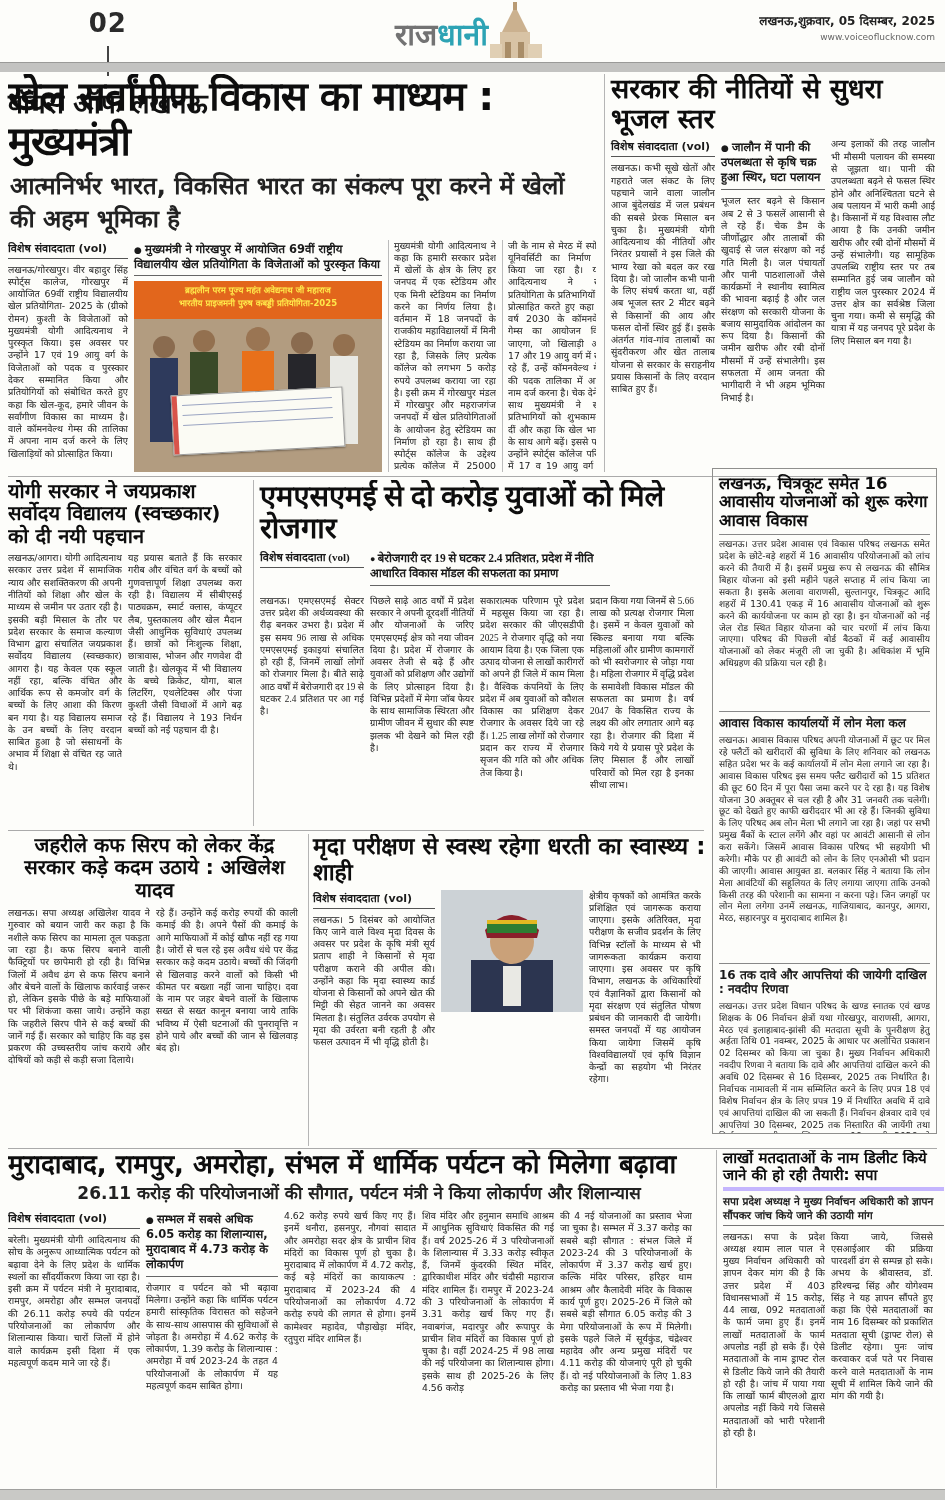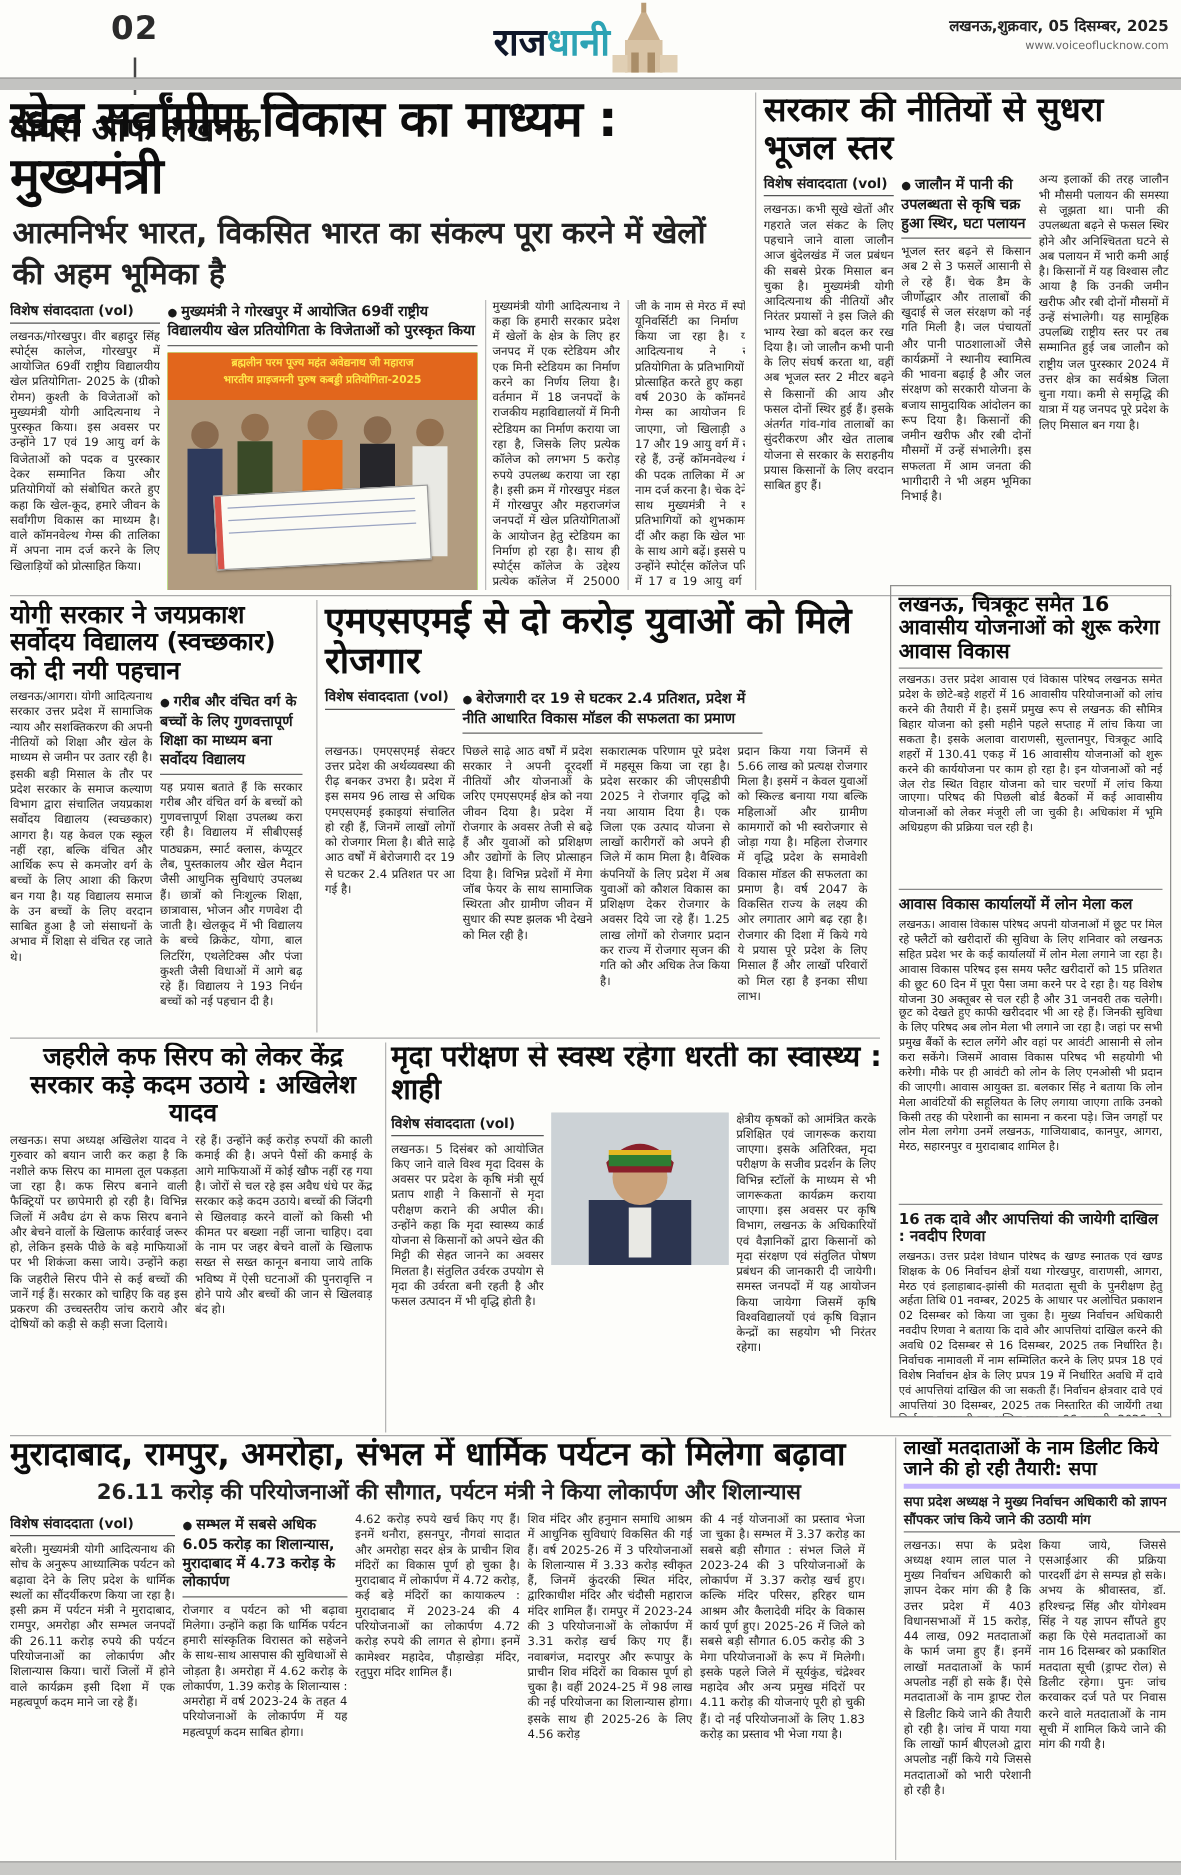--- a/index.html
+++ b/index.html
@@ -7,59 +7,59 @@
         font-family:"DejaVu Sans","Liberation Sans",sans-serif;overflow:hidden;}
   
   #masthead{position:absolute;left:0;top:0;width:945px;height:62px;}
   .mh-left{position:absolute;left:8px;top:8px;display:flex;align-items:center;gap:8px;flex-direction:column;}
   .page-no{font-size:26px;font-weight:700;color:#2b2b2b;letter-spacing:1px;}
   .mh-bar{width:2px;height:30px;background:#444;}
   .paper-name{font-size:27px;font-weight:700;color:#111;}
   .mh-center{position:absolute;left:395px;top:2px;width:180px;height:58px;}
   .logo-art{position:absolute;left:85px;top:0;}
   .logo-text{position:absolute;left:0px;top:18px;font-size:30px;font-weight:700;line-height:1;}
-  .logo-raj{color:#0f172a;}
+  .logo-raj{color:#737373;}
   .logo-dhani{color:#2da3b4;}
   .mh-right{position:absolute;right:10px;top:12px;text-align:right;}
   .mh-date{font-size:12px;font-weight:700;color:#222;}
   .mh-url{font-size:9px;color:#666;margin-top:3px;}
   .gray-band{position:absolute;left:0;top:62px;width:945px;height:9px;background:#c3c3c1;border-top:1px solid #9a9a98;}
   .footer-band{position:absolute;left:0;top:1489px;width:945px;height:11px;background:#c9c9c6;border-top:1px solid #a0a09e;}
   
   .article{position:absolute;overflow:hidden;}
   .hl{font-weight:700;color:#0d0d0d;line-height:1.12;}
   .deck{font-weight:700;color:#222;}
   .byline{font-size:11px;font-weight:700;border-bottom:1px solid #555;padding-bottom:3px;margin-bottom:5px;}
   .bullet{font-size:11.5px;font-weight:700;line-height:1.3;border-bottom:1px solid #666;padding:2px 0 4px 0;margin-bottom:5px;}
   .bullet::before{content:"● ";font-size:9px;}
   .body-col{font-size:9.3px;line-height:1.32;text-align:justify;overflow:hidden;color:#1c1c1c;}
   .cols{display:flex;gap:6px;}
   .vsep{border-left:1px solid #bbb;}
   .rule-h{position:absolute;background:#aaa;height:1px;}
   .subhead{font-size:12px;font-weight:700;line-height:1.15;margin:6px 0 4px 0;border-top:1px solid #888;padding-top:5px;}
   
-  .photo-a{position:relative;width:100%;height:212px;background:#84cc16;overflow:hidden;margin:4px 0;}
+  .photo-a{position:relative;width:100%;height:212px;background:#1d4ed8;overflow:hidden;margin:4px 0;}
   .pa-banner{position:absolute;left:0;top:0;width:100%;height:38px;background:#e2661c;color:#ffe84a;
              font-size:8.5px;font-weight:700;text-align:center;line-height:1.5;padding-top:3px;box-sizing:border-box;}
   .pa-strip{position:absolute;left:0;bottom:0;width:100%;height:14px;background:#c22525;}
   .cheque{position:absolute;left:38px;top:110px;width:170px;height:58px;background:#fbfbf4;border:1px solid #999;
           transform:rotate(-3deg);box-shadow:0 1px 2px rgba(0,0,0,.4);}
   .cheque i{display:block;height:1px;background:#9aa4c2;margin:9px 10px 0 10px;}
   .cheque .cq-edge{position:absolute;left:0;top:0;width:5px;height:100%;background:#d8534a;}
   
   .photo-g{position:relative;width:100%;height:122px;background:#cfd4d8;overflow:hidden;margin-bottom:4px;}
   
   #art-sports{left:8px;top:74px;width:588px;height:398px;}
   #art-sports .hl{font-size:40px;letter-spacing:-1px;}
   #art-sports .deck{font-size:24px;margin:4px 0 6px 2px;}
   #art-ground{left:604px;top:74px;width:333px;height:398px;padding-left:6px;border-left:1px solid #b5b5b5;}
   #art-ground .hl{font-size:27px;margin-bottom:4px;}
   #art-sarv{left:8px;top:480px;width:237px;height:346px;}
   #art-sarv .hl{font-size:20px;margin-bottom:5px;}
-  #art-msme{left:253px;top:480px;width:451px;height:346px;padding-left:6px;border-left:1px solid #b5b5b5;}
+  #art-msme{left:253px;top:480px;width:451px;height:346px;padding-left:6px;border-left:1px solid #b5b5b5;font-family:Liberation Serif, serif;}
   #art-msme .hl{font-size:29px;margin-bottom:4px;}
   #art-house{left:712px;top:468px;width:225px;height:666px;border:1px solid #8f8f8d;padding:6px;box-sizing:border-box;}
   #art-house .hl{font-size:16.5px;border-bottom:1px solid #888;padding-bottom:4px;margin-bottom:4px;}
   #art-house .body-col{font-size:9px;}
   #art-syrup{left:8px;top:834px;width:293px;height:312px;}
   #art-syrup .hl{font-size:20px;text-align:center;margin-bottom:6px;}
   #art-soil{left:308px;top:834px;width:396px;height:312px;padding-left:4px;border-left:1px solid #b5b5b5;}
   #art-soil .hl{font-size:23px;margin-bottom:4px;}
   #art-tour{left:8px;top:1150px;width:702px;height:338px;}
   #art-tour .hl{font-size:26px;margin-bottom:2px;}
@@ -158,21 +158,20 @@
     </div>
   </div>
 
   <div class="rule-h" style="left:8px;top:476px;width:929px;"></div>
 
   <div class="article" id="art-sarv">
     <div class="hl">योगी सरकार ने जयप्रकाश सर्वोदय विद्यालय (स्वच्छकार) को दी नयी पहचान</div>
     <div class="cols">
       <div class="body-col" style="width:114px;flex:none;height:288px;">लखनऊ/आगरा। योगी आदित्यनाथ सरकार उत्तर प्रदेश में सामाजिक न्याय और सशक्तिकरण की अपनी नीतियों को शिक्षा और खेल के माध्यम से जमीन पर उतार रही है। इसकी बड़ी मिसाल के तौर पर प्रदेश सरकार के समाज कल्याण विभाग द्वारा संचालित जयप्रकाश सर्वोदय विद्यालय (स्वच्छकार) आगरा है। यह केवल एक स्कूल नहीं रहा, बल्कि वंचित और आर्थिक रूप से कमजोर वर्ग के बच्चों के लिए आशा की किरण बन गया है। यह विद्यालय समाज के उन बच्चों के लिए वरदान साबित हुआ है जो संसाधनों के अभाव में शिक्षा से वंचित रह जाते थे।</div>
       <div style="width:114px;flex:none;">
-        <div class="bullet">गरीब और वंचित वर्ग के बच्चों के लिए गुणवत्तापूर्ण शिक्षा का माध्यम बना सर्वोदय विद्यालय</div>
         <div class="body-col" style="height:236px;">यह प्रयास बताते हैं कि सरकार गरीब और वंचित वर्ग के बच्चों को गुणवत्तापूर्ण शिक्षा उपलब्ध करा रही है। विद्यालय में सीबीएसई पाठ्यक्रम, स्मार्ट क्लास, कंप्यूटर लैब, पुस्तकालय और खेल मैदान जैसी आधुनिक सुविधाएं उपलब्ध हैं। छात्रों को निःशुल्क शिक्षा, छात्रावास, भोजन और गणवेश दी जाती है। खेलकूद में भी विद्यालय के बच्चे क्रिकेट, योगा, बाल लिटरिंग, एथलेटिक्स और पंजा कुश्ती जैसी विधाओं में आगे बढ़ रहे हैं। विद्यालय ने 193 निर्धन बच्चों को नई पहचान दी है।</div>
       </div>
     </div>
   </div>
 
   <div class="article" id="art-msme">
     <div class="hl">एमएसएमई से दो करोड़ युवाओं को मिले रोजगार</div>
     <div class="cols" style="margin-bottom:4px;">
       <div style="width:104px;flex:none;">
         <div class="byline">विशेष संवाददाता (vol)</div>

